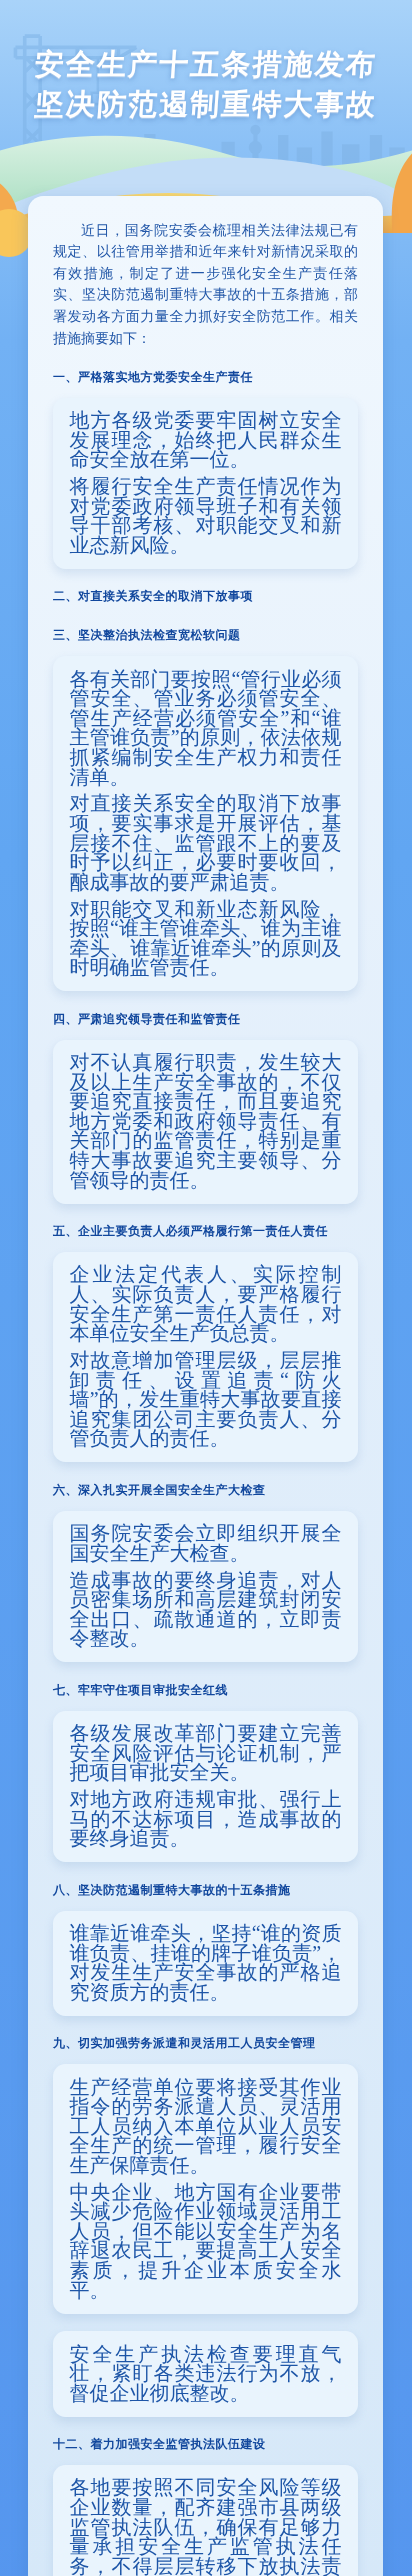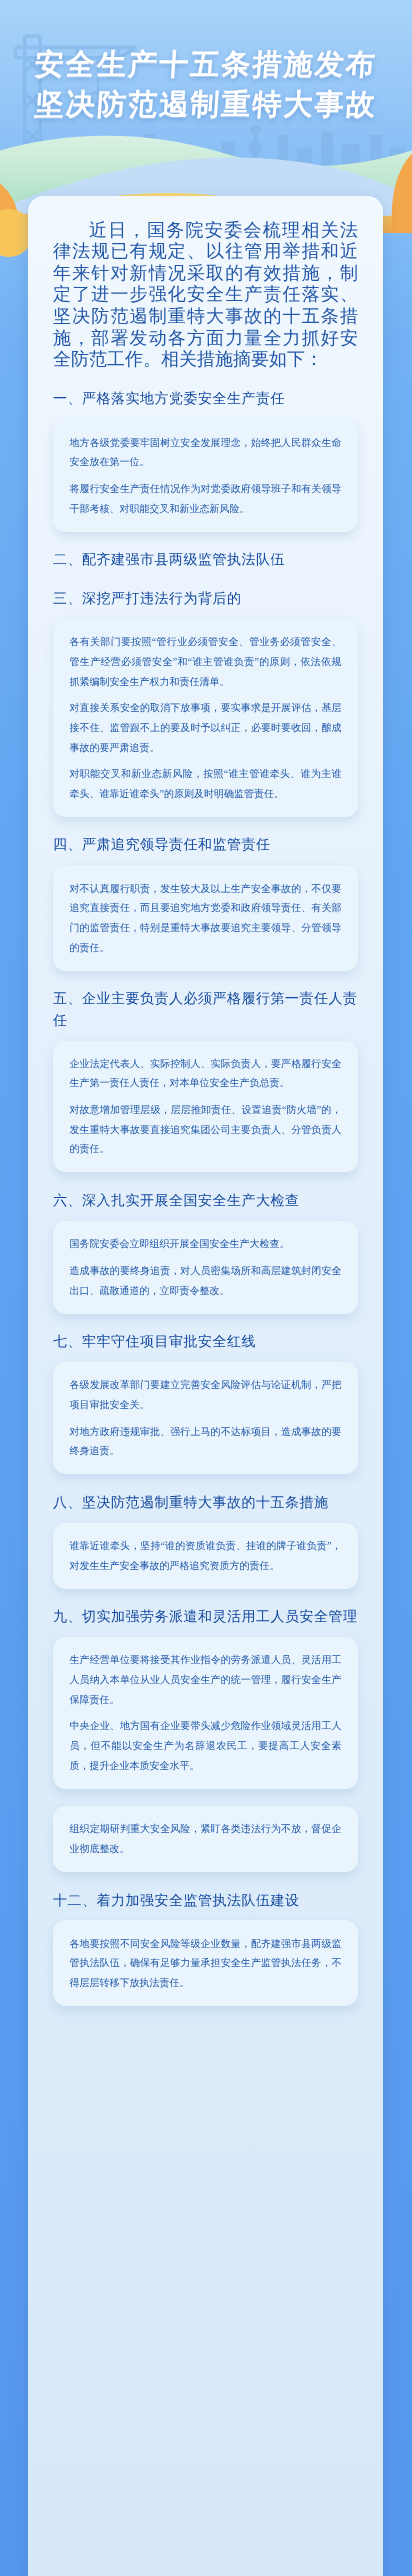--- a/index.html
+++ b/index.html
@@ -10,25 +10,25 @@
   .hero svg{position:absolute;top:0;left:0;}
   .hero-title{position:absolute;top:44px;left:0;width:100%;text-align:center;z-index:3;}
   .hero-title .line{display:block;font-size:29px;line-height:1.38;font-weight:bold;color:#ffffff;
     letter-spacing:2.1px;transform:skewX(-4deg);
     text-shadow:0 2.1px 5.2px rgba(80,130,195,.6),0 0.5px 0 rgba(255,255,255,.55);}
   .yellow-dot{position:absolute;left:-15.5px;top:209px;width:48px;height:48px;border-radius:50%;
     background:#f9c65a;z-index:1;}
   .panel{position:absolute;left:28px;top:196px;width:355px;height:2597px;box-sizing:border-box;
     border-radius:15.5px;background:linear-gradient(180deg,#f1f8fe 0%,#e3effb 35%,#d4e7f8 100%);
     box-shadow:0 5.2px 15.5px rgba(60,110,180,.28);padding:17.5px 25px 0 25px;z-index:2;overflow:hidden;}
-  .intro{font-size:18px;line-height:21.6px;color:#2257a8;text-indent:2em;margin:6.2px 0 0 0;text-align:justify;}
+  .intro{font-size:14px;line-height:21.6px;color:#2257a8;text-indent:2em;margin:6.2px 0 0 0;text-align:justify;}
   .sec{margin-top:17.5px;}
-  .sec h2{font-size:14px;line-height:21.6px;color:#11479d;font-weight:normal;margin:0 0 9.3px 0;letter-spacing:0.5px;}
+  .sec h2{font-size:12px;line-height:21.6px;color:#11479d;font-weight:bold;margin:0 0 9.3px 0;letter-spacing:0.5px;}
   .card{background:#e9f4fd;border-radius:12.4px;padding:13.4px 16.5px;box-shadow:0 4.1px 9.3px rgba(110,150,200,.20);}
-  .card p{font-size:10px;line-height:19.6px;color:#1d55a7;margin:0 0 7.2px 0;text-align:justify;}
+  .card p{font-size:20px;line-height:19.6px;color:#1d55a7;margin:0 0 7.2px 0;text-align:justify;}
   .card p:last-child{margin-bottom:0;}
 </style>
 </head>
 <body>
 
 <div class="page">
 
   <div class="hero">
     <svg width="412" height="233" viewBox="0 0 800 452" preserveAspectRatio="none">
       <defs>
@@ -87,25 +87,25 @@
     <div>
     <section class="sec">
       <h2>一、严格落实地方党委安全生产责任</h2>
       <div class="card">
             <p>地方各级党委要牢固树立安全发展理念，始终把人民群众生命安全放在第一位。</p>
             <p>将履行安全生产责任情况作为对党委政府领导班子和有关领导干部考核、对职能交叉和新业态新风险。</p>
           </div>
     </section>
 
     <section class="sec">
-      <h2>二、配齐建强市县两级监管执法队伍</h2>
+      <h2>二、对直接关系安全的取消下放事项</h2>
     </section>
 
     <section class="sec">
-      <h2>三、深挖严打违法行为背后的</h2>
+      <h2>三、坚决整治执法检查宽松软问题</h2>
       <div class="card">
             <p>各有关部门要按照“管行业必须管安全、管业务必须管安全、管生产经营必须管安全”和“谁主管谁负责”的原则，依法依规抓紧编制安全生产权力和责任清单。</p>
             <p>对直接关系安全的取消下放事项，要实事求是开展评估，基层接不住、监管跟不上的要及时予以纠正，必要时要收回，酿成事故的要严肃追责。</p>
             <p>对职能交叉和新业态新风险，按照“谁主管谁牵头、谁为主谁牵头、谁靠近谁牵头”的原则及时明确监管责任。</p>
           </div>
     </section>
 
     <section class="sec">
       <h2>四、严肃追究领导责任和监管责任</h2>
       <div class="card">
@@ -148,21 +148,21 @@
       <h2>九、切实加强劳务派遣和灵活用工人员安全管理</h2>
       <div class="card">
             <p>生产经营单位要将接受其作业指令的劳务派遣人员、灵活用工人员纳入本单位从业人员安全生产的统一管理，履行安全生产保障责任。</p>
             <p>中央企业、地方国有企业要带头减少危险作业领域灵活用工人员，但不能以安全生产为名辞退农民工，要提高工人安全素质，提升企业本质安全水平。</p>
           </div>
     </section>
 
 
     <section class="sec">
       <div class="card">
-            <p>组织定期研判重大安全风险，紧盯各类违法行为不放，督促企业彻底整改。</p>
+            <p>安全生产执法检查要理直气壮，紧盯各类违法行为不放，督促企业彻底整改。</p>
           </div>
     </section>
 
     <section class="sec">
       <h2>十二、着力加强安全监管执法队伍建设</h2>
       <div class="card">
             <p>各地要按照不同安全风险等级企业数量，配齐建强市县两级监管执法队伍，确保有足够力量承担安全生产监管执法任务，不得层层转移下放执法责任。</p>
           </div>
     </section>
 

